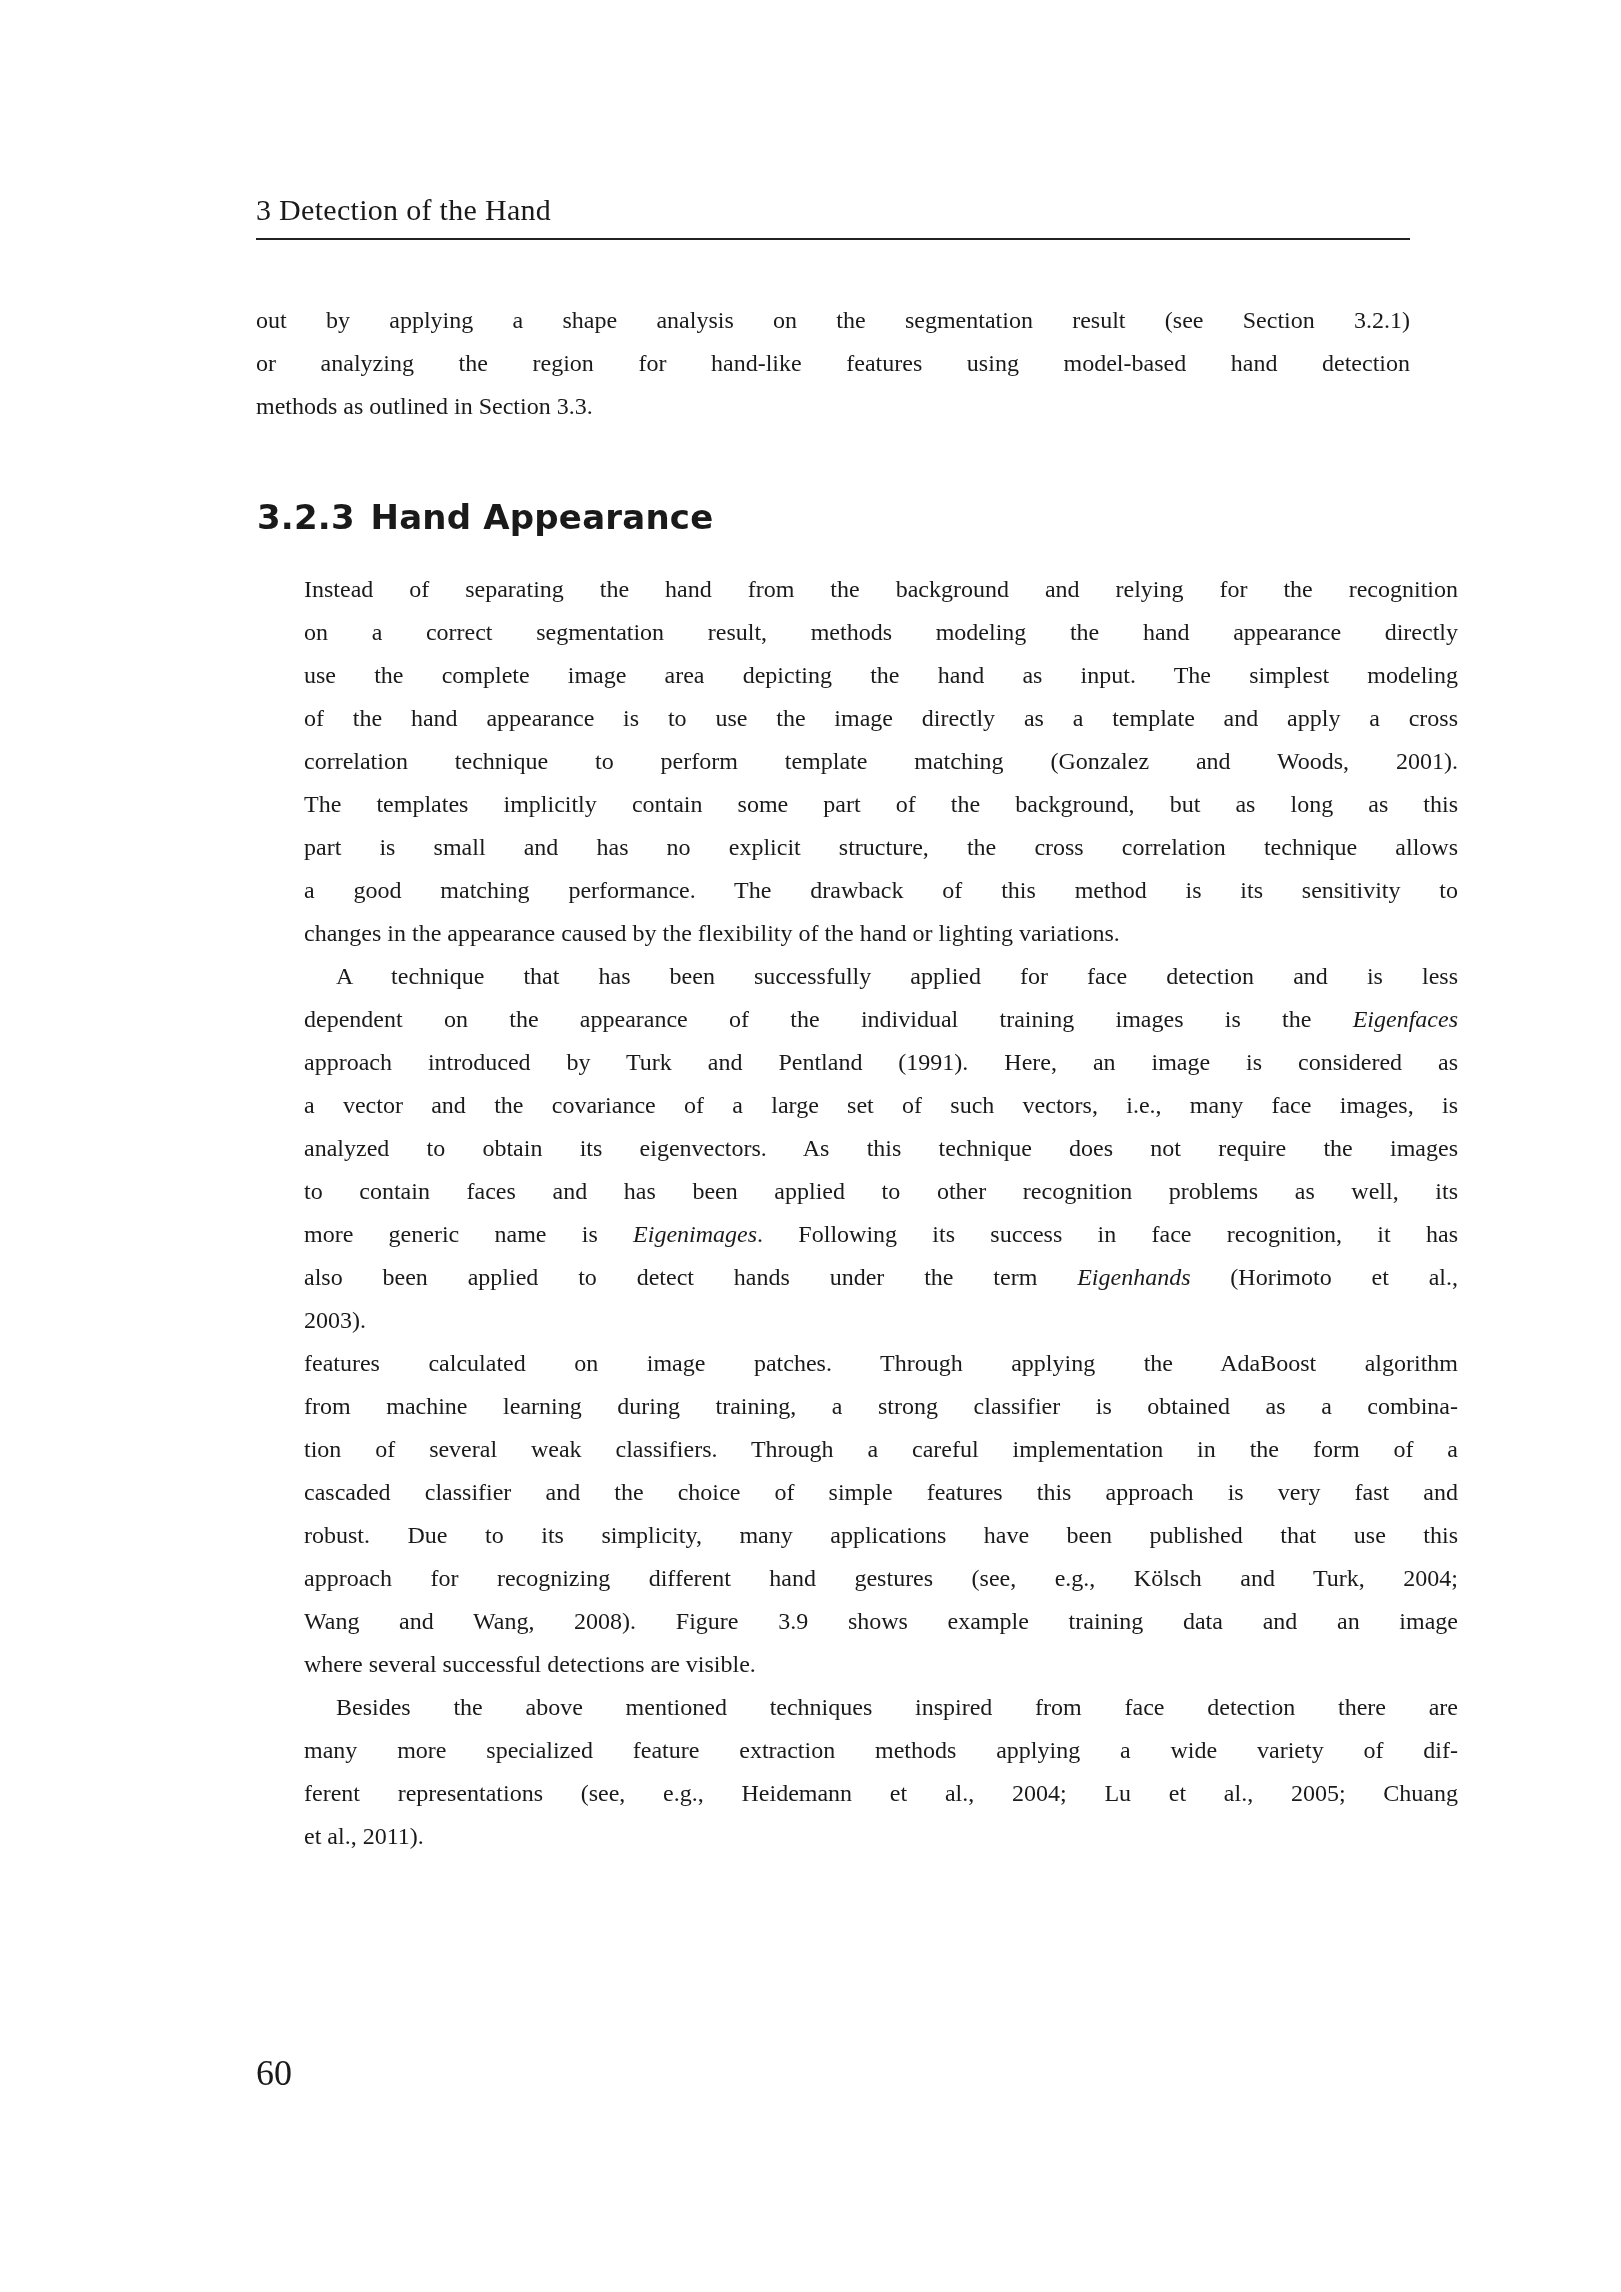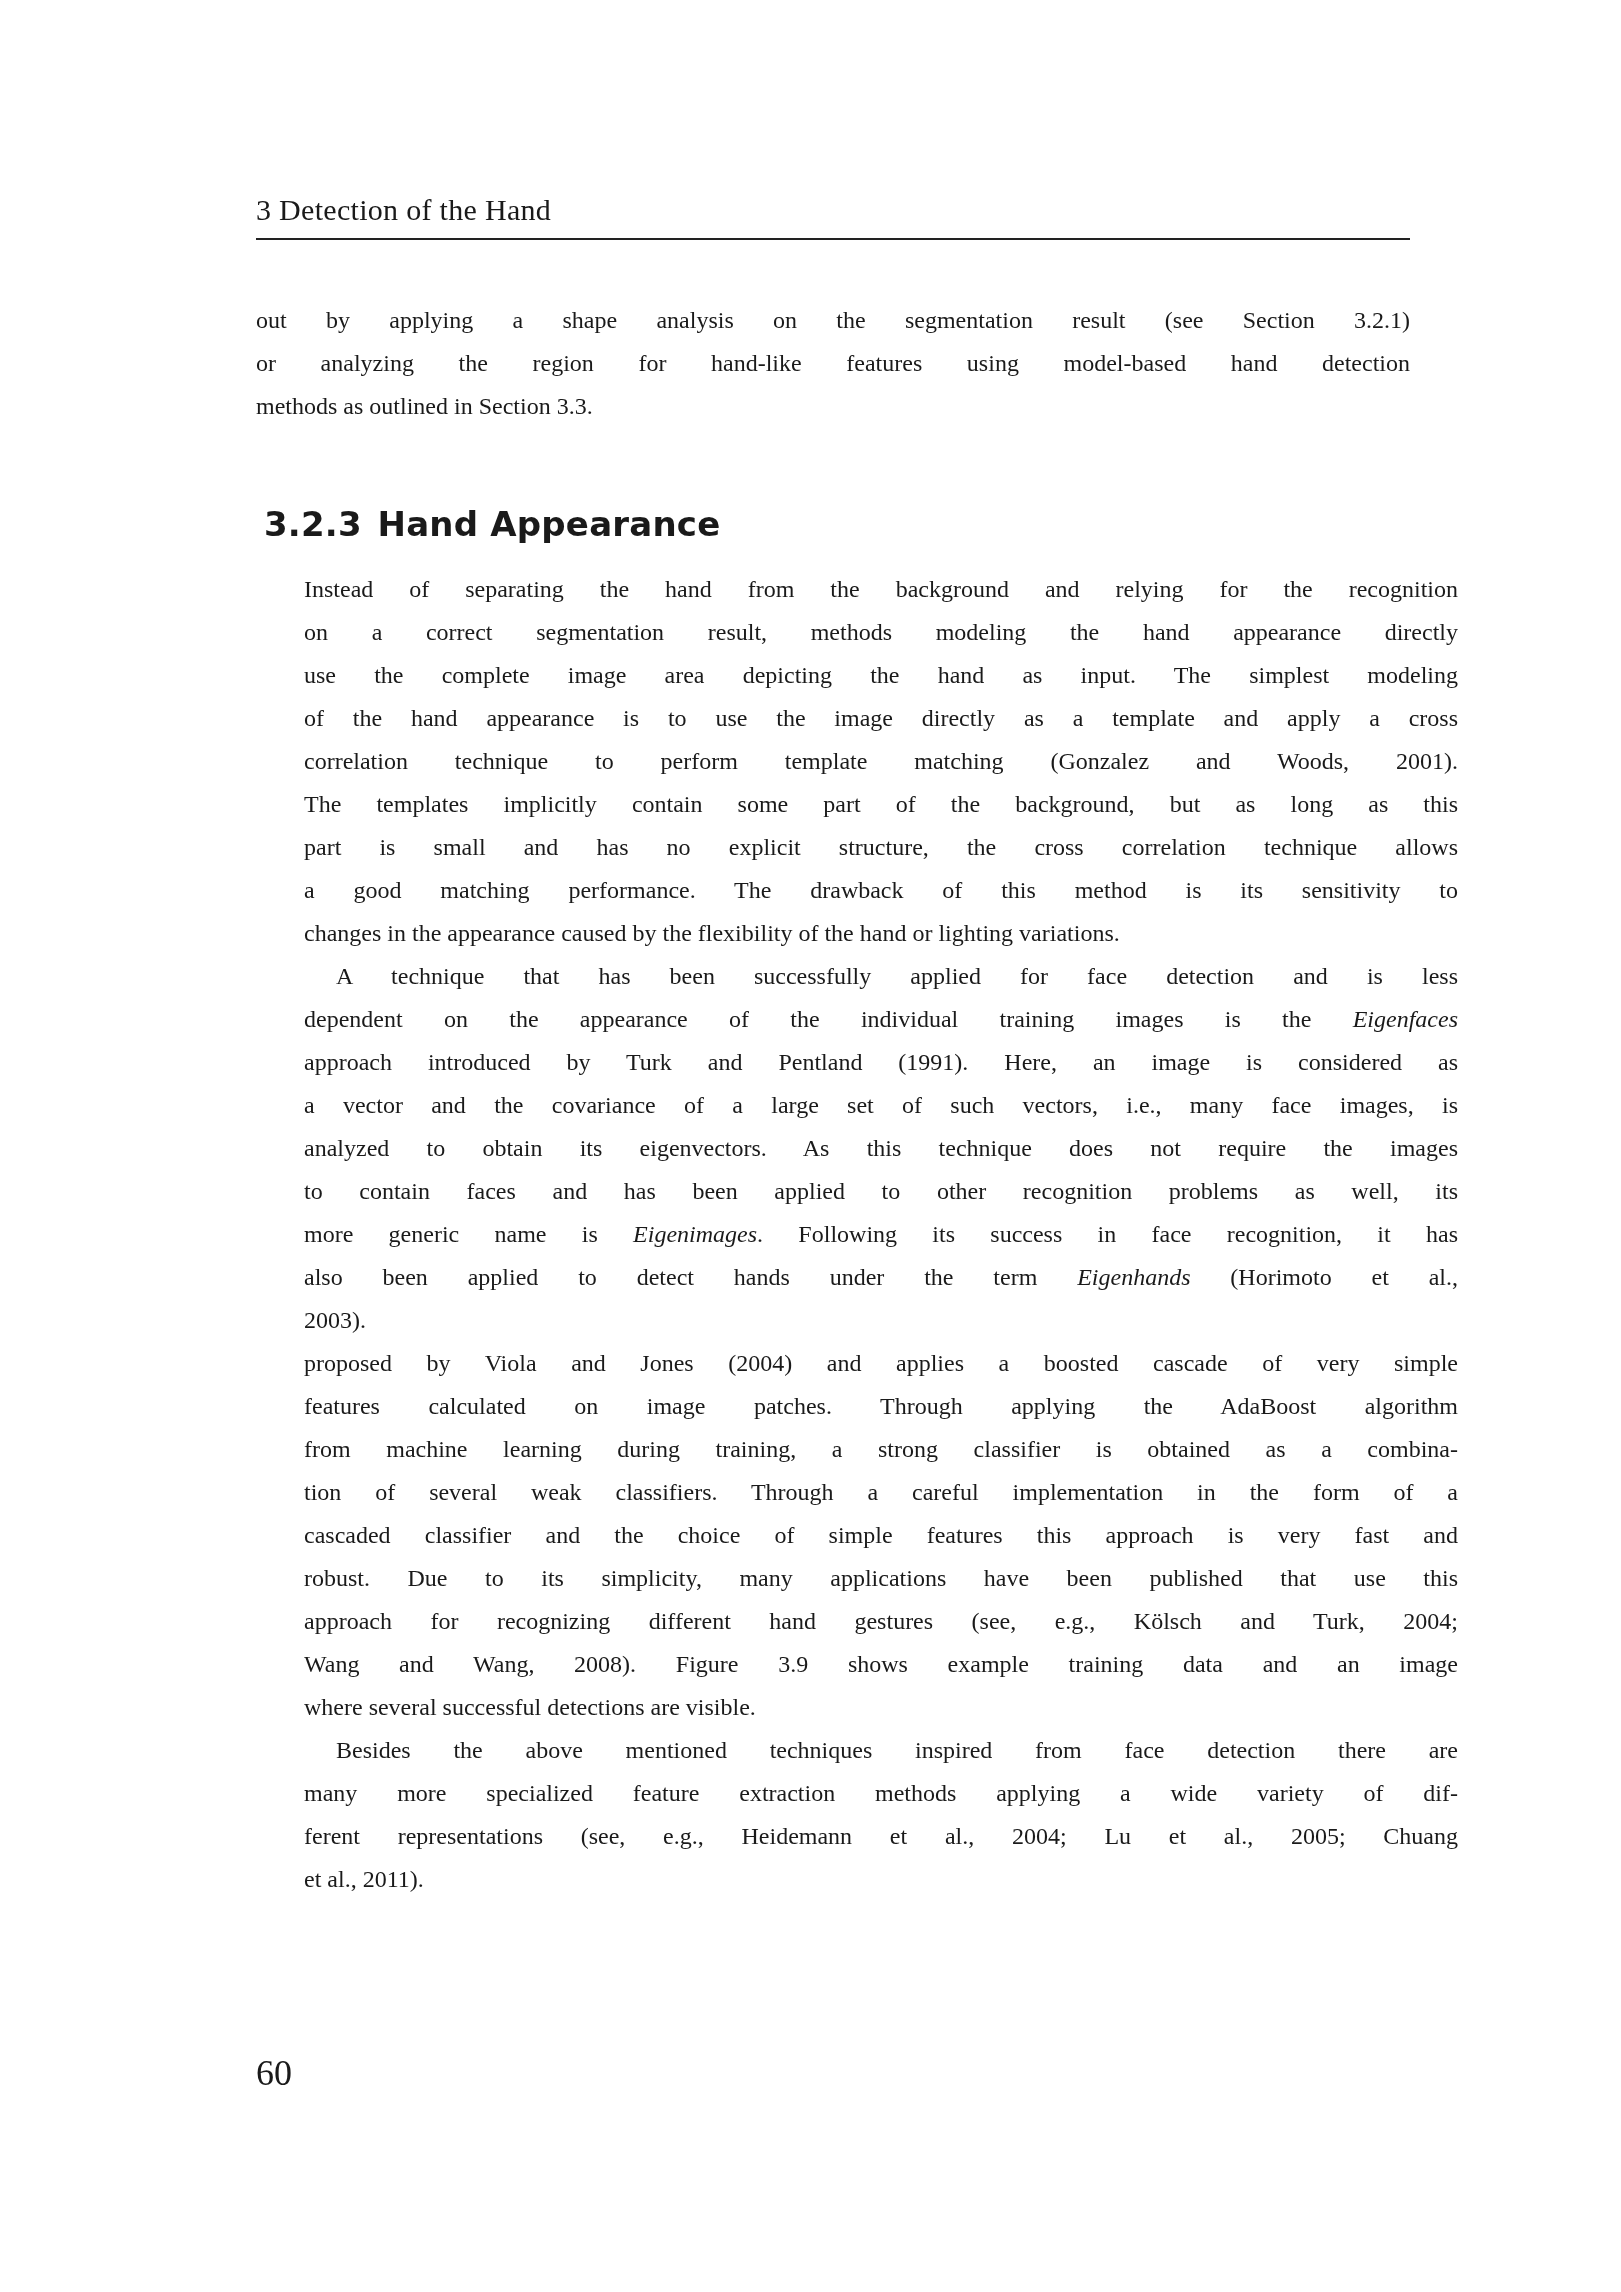--- a/index.html
+++ b/index.html
@@ -50,21 +50,21 @@
       top: 299px;
     }
     .section-heading {
       position: absolute;
       left: 0;
       top: 493px;
       font-family: "DejaVu Sans", "Liberation Sans", sans-serif;
       font-weight: bold;
       font-size: 34px;
       line-height: 47px;
-      margin: 8px;
+      margin: 1px;
       letter-spacing: 0.2px;
     }
     .section-heading .num {
       margin-right: 15.7px;
     }
     .section-body {
       top: 568px;
       margin-left: 48px;
     }
     .j {
@@ -127,21 +127,20 @@
       <span class="j">approach introduced by Turk and Pentland (1991). Here, an image is considered as</span>
       <span class="j">a vector and the covariance of a large set of such vectors, i.e., many face images, is</span>
       <span class="j">analyzed to obtain its eigenvectors. As this technique does not require the images</span>
       <span class="j">to contain faces and has been applied to other recognition problems as well, its</span>
       <span class="j"><span>more generic name is</span> <em>Eigenimages</em><span>. Following its success in face recognition, it has</span></span>
       <span class="j"><span>also been applied to detect hands under the term</span> <em>Eigenhands</em> <span>(Horimoto et al.,</span></span>
       <span class="j last">2003).</span>
     </div>
 
     <div>
-      <span class="j">proposed by Viola and Jones (2004) and applies a boosted cascade of very simple</span>
       <span class="j">features calculated on image patches.  Through applying the AdaBoost algorithm</span>
       <span class="j">from machine learning during training, a strong classifier is obtained as a combina-</span>
       <span class="j">tion of several weak classifiers. Through a careful implementation in the form of a</span>
       <span class="j">cascaded classifier and the choice of simple features this approach is very fast and</span>
       <span class="j">robust. Due to its simplicity, many applications have been published that use this</span>
       <span class="j">approach for recognizing different hand gestures (see, e.g., Kölsch and Turk, 2004;</span>
       <span class="j">Wang and Wang, 2008).  Figure 3.9 shows example training data and an image</span>
       <span class="j last">where several successful detections are visible.</span>
     </div>
 

